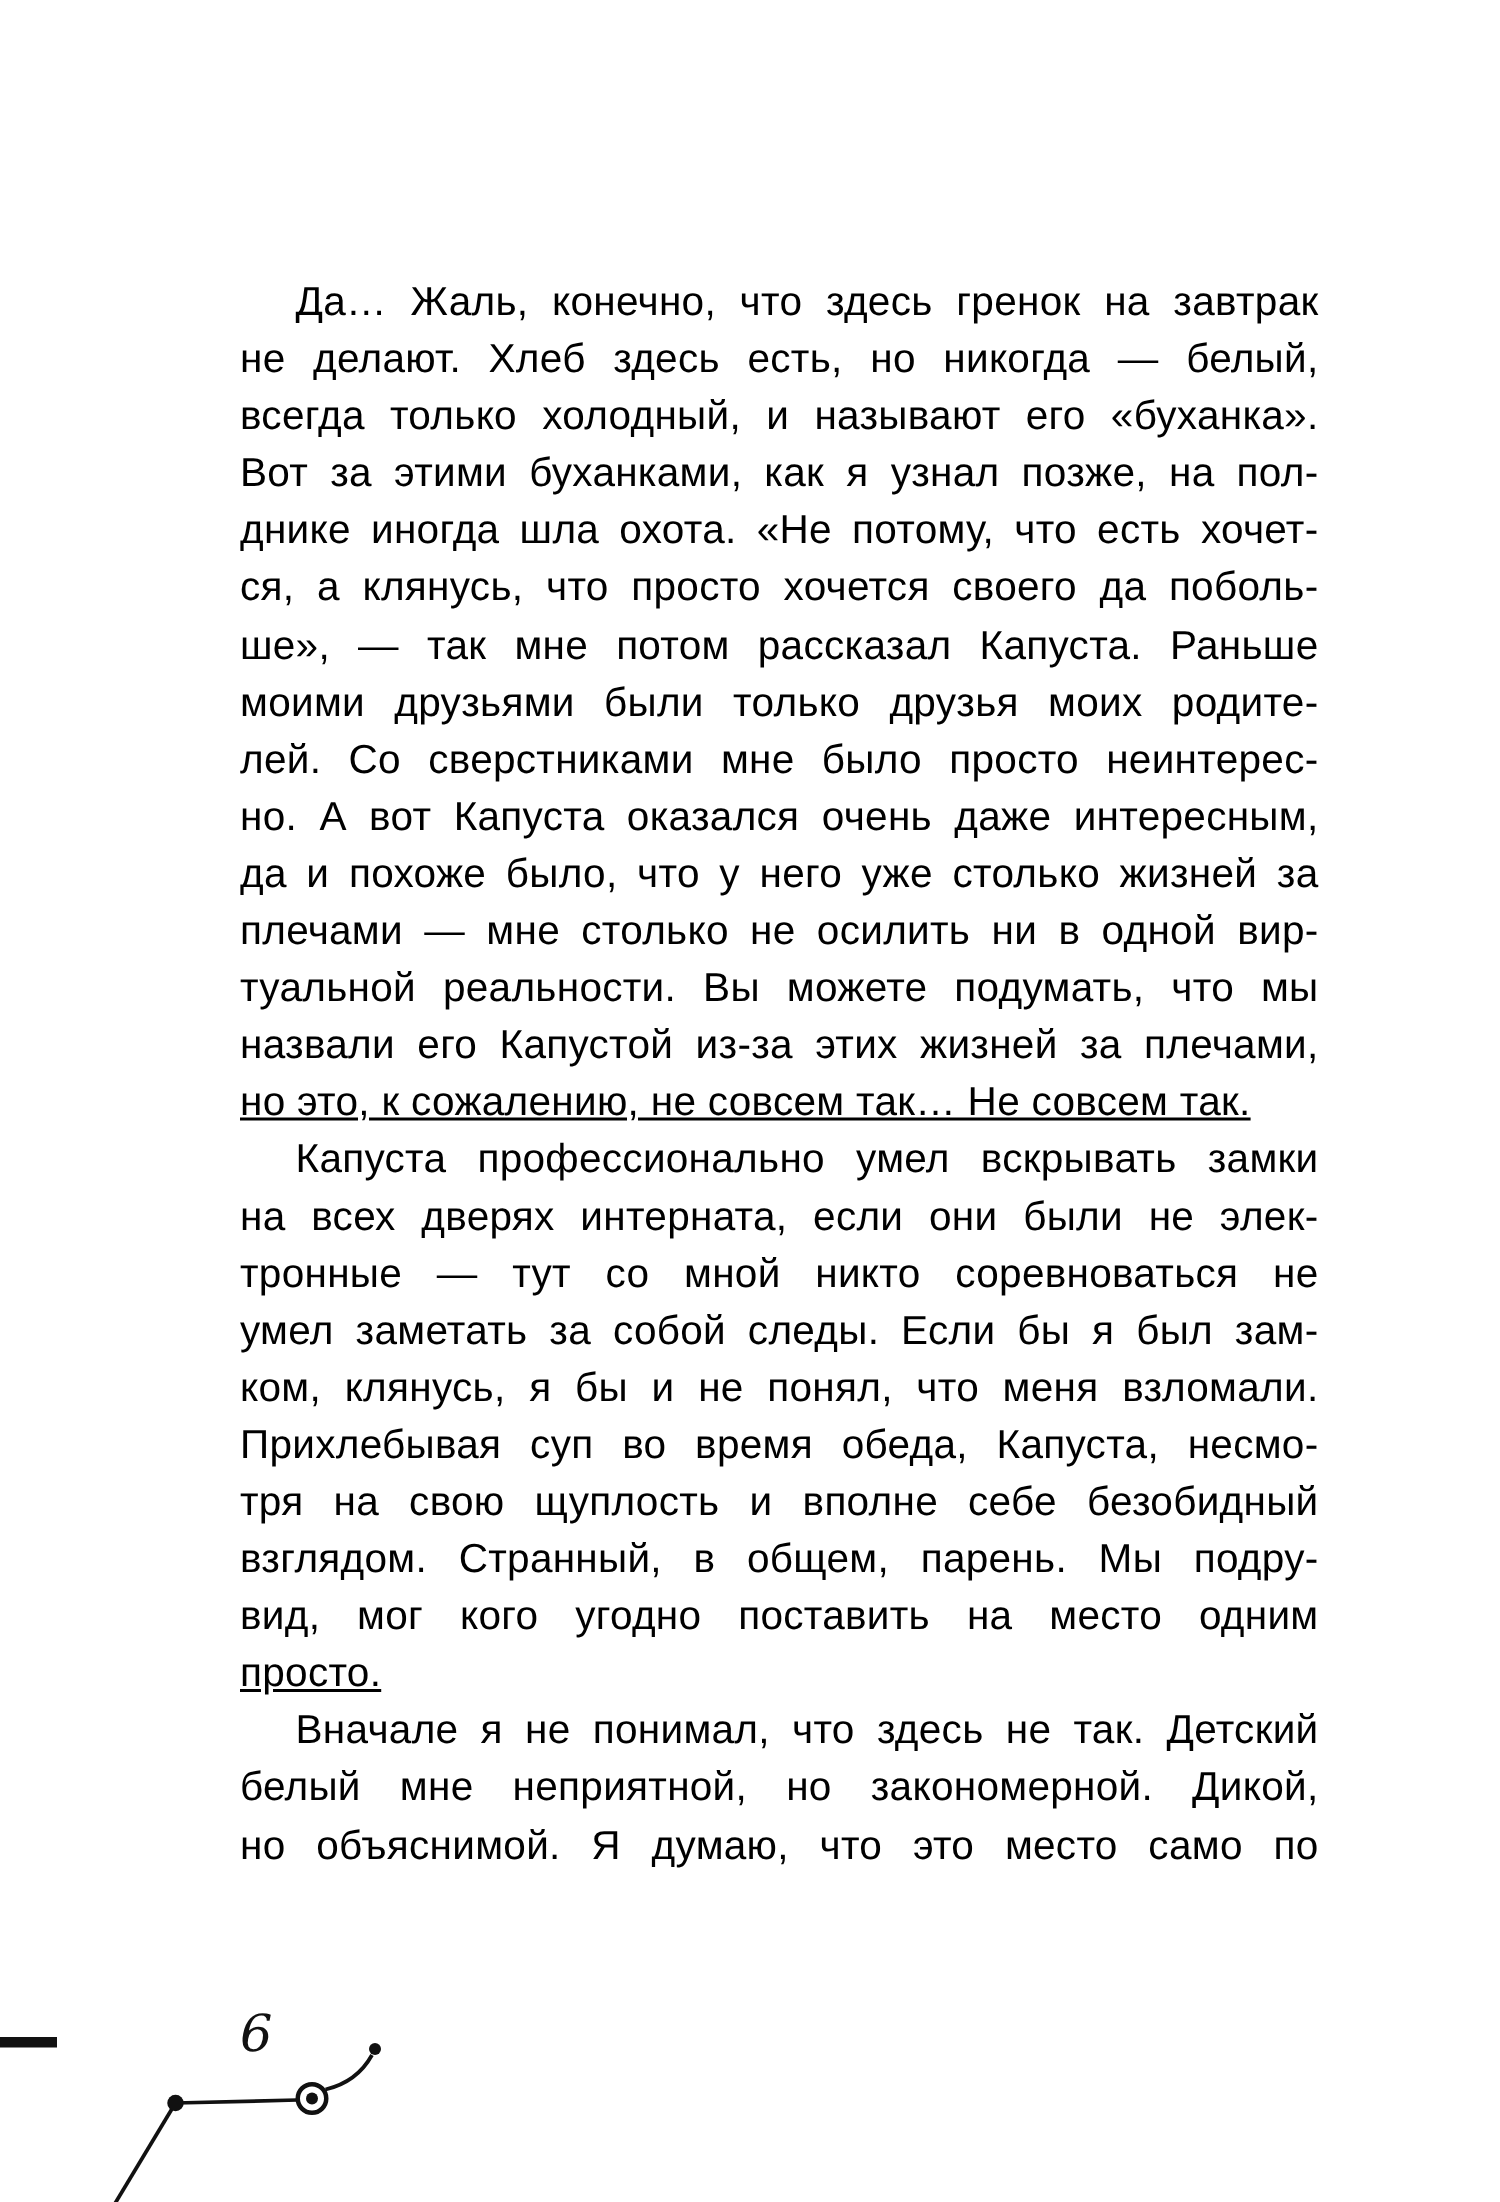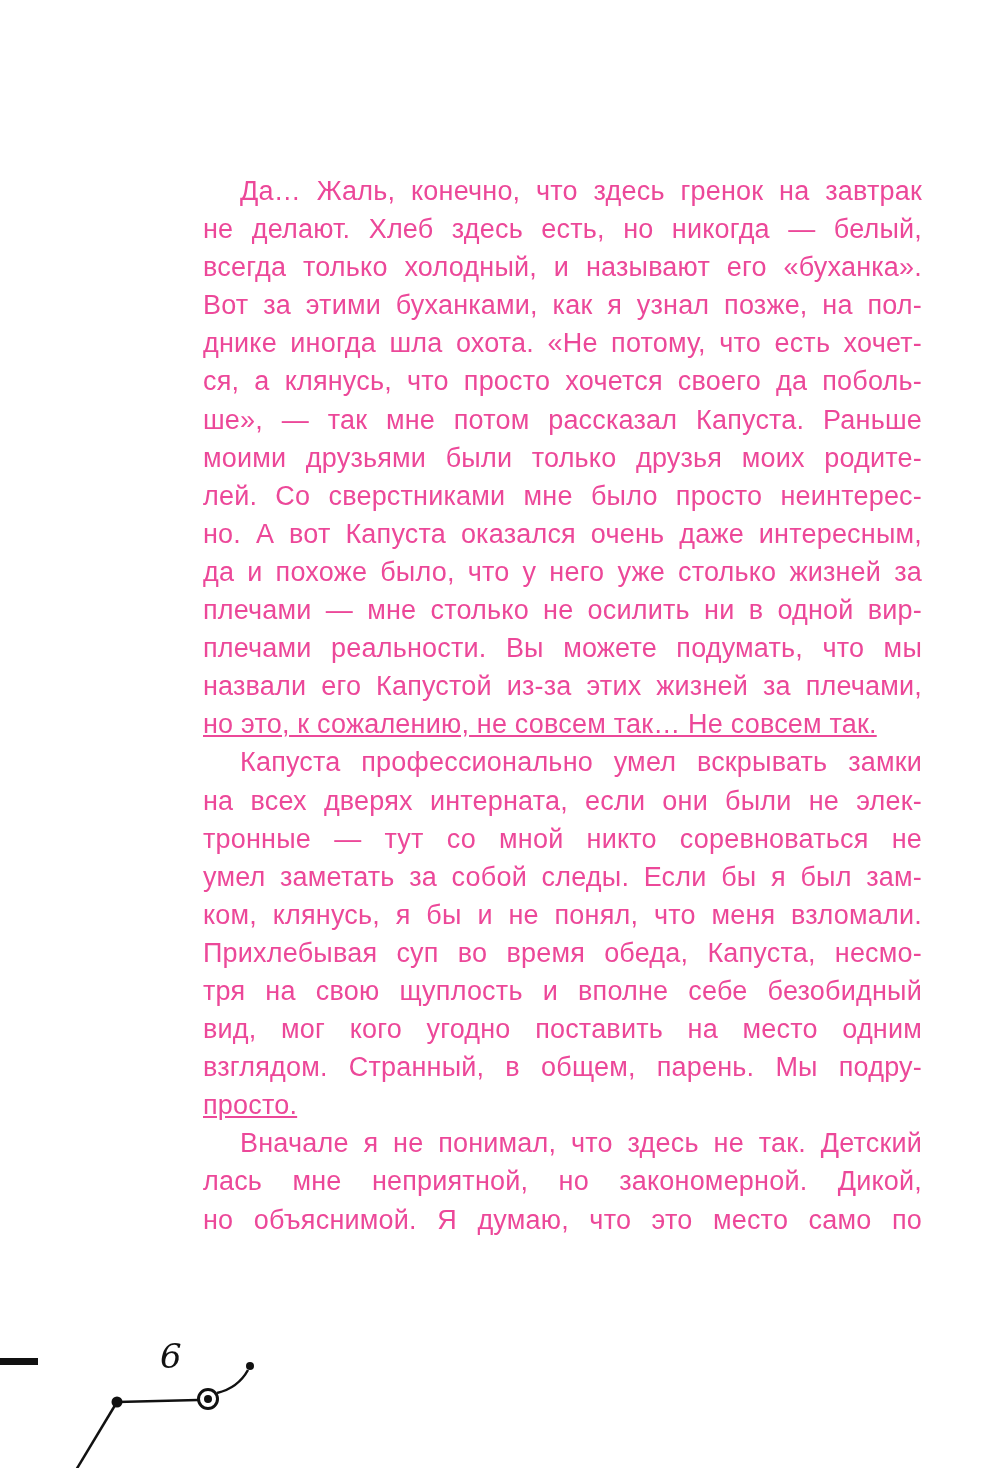--- a/index.html
+++ b/index.html
@@ -9,28 +9,27 @@
   }
   body {
     position: relative;
     width: 1000px;
     height: 1468px;
     overflow: hidden;
   }
   .text-block {
     position: absolute;
     left: 160px;
-    top: 172px;
+    top: 182px;
     width: 719px;
     font-family: "Liberation Sans", sans-serif;
     font-size: 27px;
     line-height: 38.1px;
-    color: #ec4899;
+    color: #000000;
     letter-spacing: 0.2px;
-    margin-left: 43px;
   }
   .paragraph { margin: 0; padding: 0; }
   .line {
     text-align: justify;
     text-align-last: justify;
     white-space: normal;
   }
   .line.first { text-indent: 37px; }
   .line.last  { text-align-last: left; text-decoration: underline; }
   .page-number {
@@ -60,39 +59,39 @@
       <div class="line">всегда только холодный, и называют его «буханка».</div>
       <div class="line">Вот за этими буханками, как я узнал позже, на пол-</div>
       <div class="line">днике иногда шла охота. «Не потому, что есть хочет-</div>
       <div class="line">ся, а клянусь, что просто хочется своего да поболь-</div>
       <div class="line">ше», — так мне потом рассказал Капуста. Раньше</div>
       <div class="line">моими друзьями были только друзья моих родите-</div>
       <div class="line">лей. Со сверстниками мне было просто неинтерес-</div>
       <div class="line">но. А вот Капуста оказался очень даже интересным,</div>
       <div class="line">да и похоже было, что у него уже столько жизней за</div>
       <div class="line">плечами — мне столько не осилить ни в одной вир-</div>
-      <div class="line">плечами реальности. Вы можете подумать, что мы</div>
+      <div class="line">туальной реальности. Вы можете подумать, что мы</div>
       <div class="line">назвали его Капустой из-за этих жизней за плечами,</div>
       <div class="line last">но это, к сожалению, не совсем так… Не совсем так.</div>
     </div>
     <div class="paragraph">
       <div class="line first">Капуста профессионально умел вскрывать замки</div>
       <div class="line">на всех дверях интерната, если они были не элек-</div>
       <div class="line">тронные — тут со мной никто соревноваться не</div>
       <div class="line">умел заметать за собой следы. Если бы я был зам-</div>
       <div class="line">ком, клянусь, я бы и не понял, что меня взломали.</div>
       <div class="line">Прихлебывая суп во время обеда, Капуста, несмо-</div>
       <div class="line">тря на свою щуплость и вполне себе безобидный</div>
+      <div class="line">взглядом. Странный, в общем, парень. Мы подру-</div>
       <div class="line">вид, мог кого угодно поставить на место одним</div>
-      <div class="line">взглядом. Странный, в общем, парень. Мы подру-</div>
       <div class="line last">просто.</div>
     </div>
     <div class="paragraph">
       <div class="line first">Вначале я не понимал, что здесь не так. Детский</div>
-      <div class="line">лась мне неприятной, но закономерной. Дикой,</div>
+      <div class="line">белый мне неприятной, но закономерной. Дикой,</div>
       <div class="line">но объяснимой. Я думаю, что это место само по</div>
     </div>
   </div>
 
 <div class="page-number">6</div>
 
 <svg class="ornament" viewBox="0 0 280 118" xmlns="http://www.w3.org/2000/svg">
 
   <rect x="0" y="8" width="38" height="7" fill="#111111"></rect>
 

